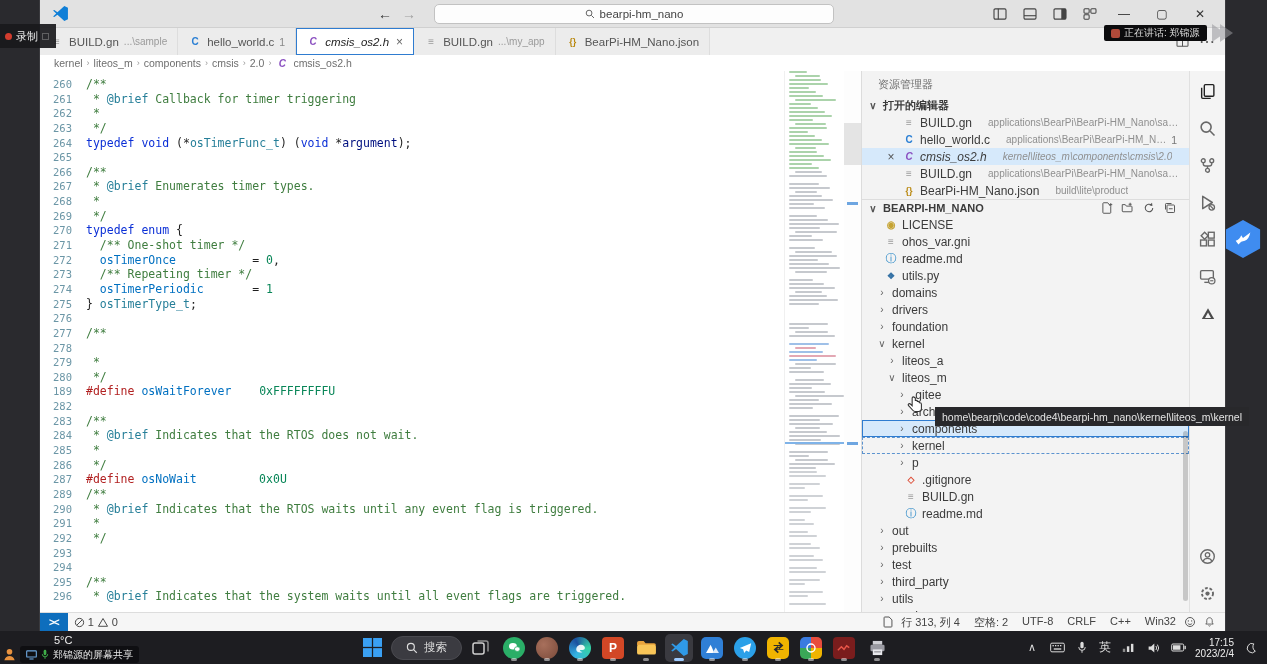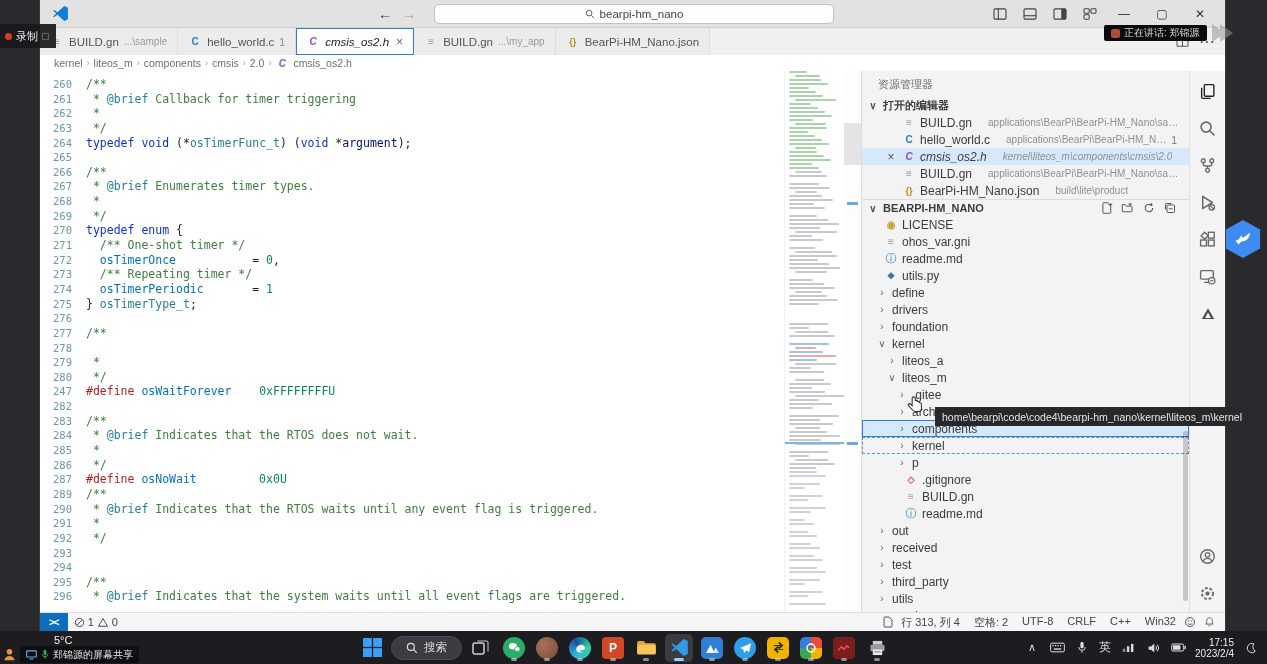--- a/index.html
+++ b/index.html
@@ -263,21 +263,21 @@
             <div class="cl"><span class="ln">271</span><span><span class="tk-p">  </span><span class="tk-c">/** One-shot timer */</span></span></div>
             <div class="cl"><span class="ln">272</span><span><span class="tk-p">  </span><span class="tk-i">osTimerOnce</span><span class="tk-p">           = </span><span class="tk-n">0</span><span class="tk-p">,</span></span></div>
             <div class="cl"><span class="ln">273</span><span><span class="tk-p">  </span><span class="tk-c">/** Repeating timer */</span></span></div>
             <div class="cl"><span class="ln">274</span><span><span class="tk-p">  </span><span class="tk-i">osTimerPeriodic</span><span class="tk-p">       = </span><span class="tk-n">1</span></span></div>
             <div class="cl"><span class="ln">275</span><span><span class="tk-p">} </span><span class="tk-t">osTimerType_t</span><span class="tk-p">;</span></span></div>
             <div class="cl"><span class="ln">276</span><span></span></div>
             <div class="cl"><span class="ln">277</span><span><span class="tk-c">/**</span></span></div>
             <div class="cl"><span class="ln">278</span></div>
             <div class="cl"><span class="ln">279</span><span><span class="tk-c"> *</span></span></div>
             <div class="cl"><span class="ln">280</span><span><span class="tk-c"> */</span></span></div>
-            <div class="cl"><span class="ln">247</span><span><span class="tk-m">#define</span><span class="tk-p"> </span><span class="tk-i">osWaitForever</span><span class="tk-p">    </span><span class="tk-n">0xFFFFFFFFU</span></span></div>
+            <div class="cl"><span class="ln">189</span><span><span class="tk-m">#define</span><span class="tk-p"> </span><span class="tk-i">osWaitForever</span><span class="tk-p">    </span><span class="tk-n">0xFFFFFFFFU</span></span></div>
             <div class="cl"><span class="ln">282</span><span></span></div>
             <div class="cl"><span class="ln">283</span><span><span class="tk-c">/**</span></span></div>
             <div class="cl"><span class="ln">284</span><span><span class="tk-c"> * </span><span class="tk-d">@brief</span><span class="tk-c"> Indicates that the RTOS does not wait.</span></span></div>
             <div class="cl"><span class="ln">285</span><span><span class="tk-c"> *</span></span></div>
             <div class="cl"><span class="ln">286</span><span><span class="tk-c"> */</span></span></div>
             <div class="cl"><span class="ln">287</span><span><span class="tk-m">#define</span><span class="tk-p"> </span><span class="tk-i">osNoWait</span><span class="tk-p">         </span><span class="tk-n">0x0U</span></span></div>
             <div class="cl"><span class="ln">289</span><span><span class="tk-c">/**</span></span></div>
             <div class="cl"><span class="ln">290</span><span><span class="tk-c"> * </span><span class="tk-d">@brief</span><span class="tk-c"> Indicates that the RTOS waits until any event flag is triggered.</span></span></div>
             <div class="cl"><span class="ln">291</span><span><span class="tk-c"> *</span></span></div>
             <div class="cl"><span class="ln">292</span><span><span class="tk-c"> */</span></span></div>
@@ -495,21 +495,21 @@
               <span class="fi fi-info">ⓘ</span>
               <span>readme.md</span>
             </div>
             <div class="row" style="padding-left: 14px;">
               <span style="width: 4px;"></span>
               <span class="fi fi-py">❖</span>
               <span>utils.py</span>
             </div>
             <div class="row" style="padding-left: 14px;">
               <span class="chev">›</span>
-              <span>define</span>
+              <span>domains</span>
             </div>
             <div class="row" style="padding-left: 14px;">
               <span class="chev">›</span>
               <span>drivers</span>
             </div>
             <div class="row" style="padding-left: 14px;">
               <span class="chev">›</span>
               <span>foundation</span>
             </div>
             <div class="row" style="padding-left: 14px;">
@@ -558,21 +558,21 @@
               <span style="width: 4px;"></span>
               <span class="fi fi-info">ⓘ</span>
               <span>readme.md</span>
             </div>
             <div class="row" style="padding-left: 14px;">
               <span class="chev">›</span>
               <span>out</span>
             </div>
             <div class="row" style="padding-left: 14px;">
               <span class="chev">›</span>
-              <span>received</span>
+              <span>prebuilts</span>
             </div>
             <div class="row" style="padding-left: 14px;">
               <span class="chev">›</span>
               <span>test</span>
             </div>
             <div class="row" style="padding-left: 14px;">
               <span class="chev">›</span>
               <span>third_party</span>
             </div>
             <div class="row" style="padding-left: 14px;">

